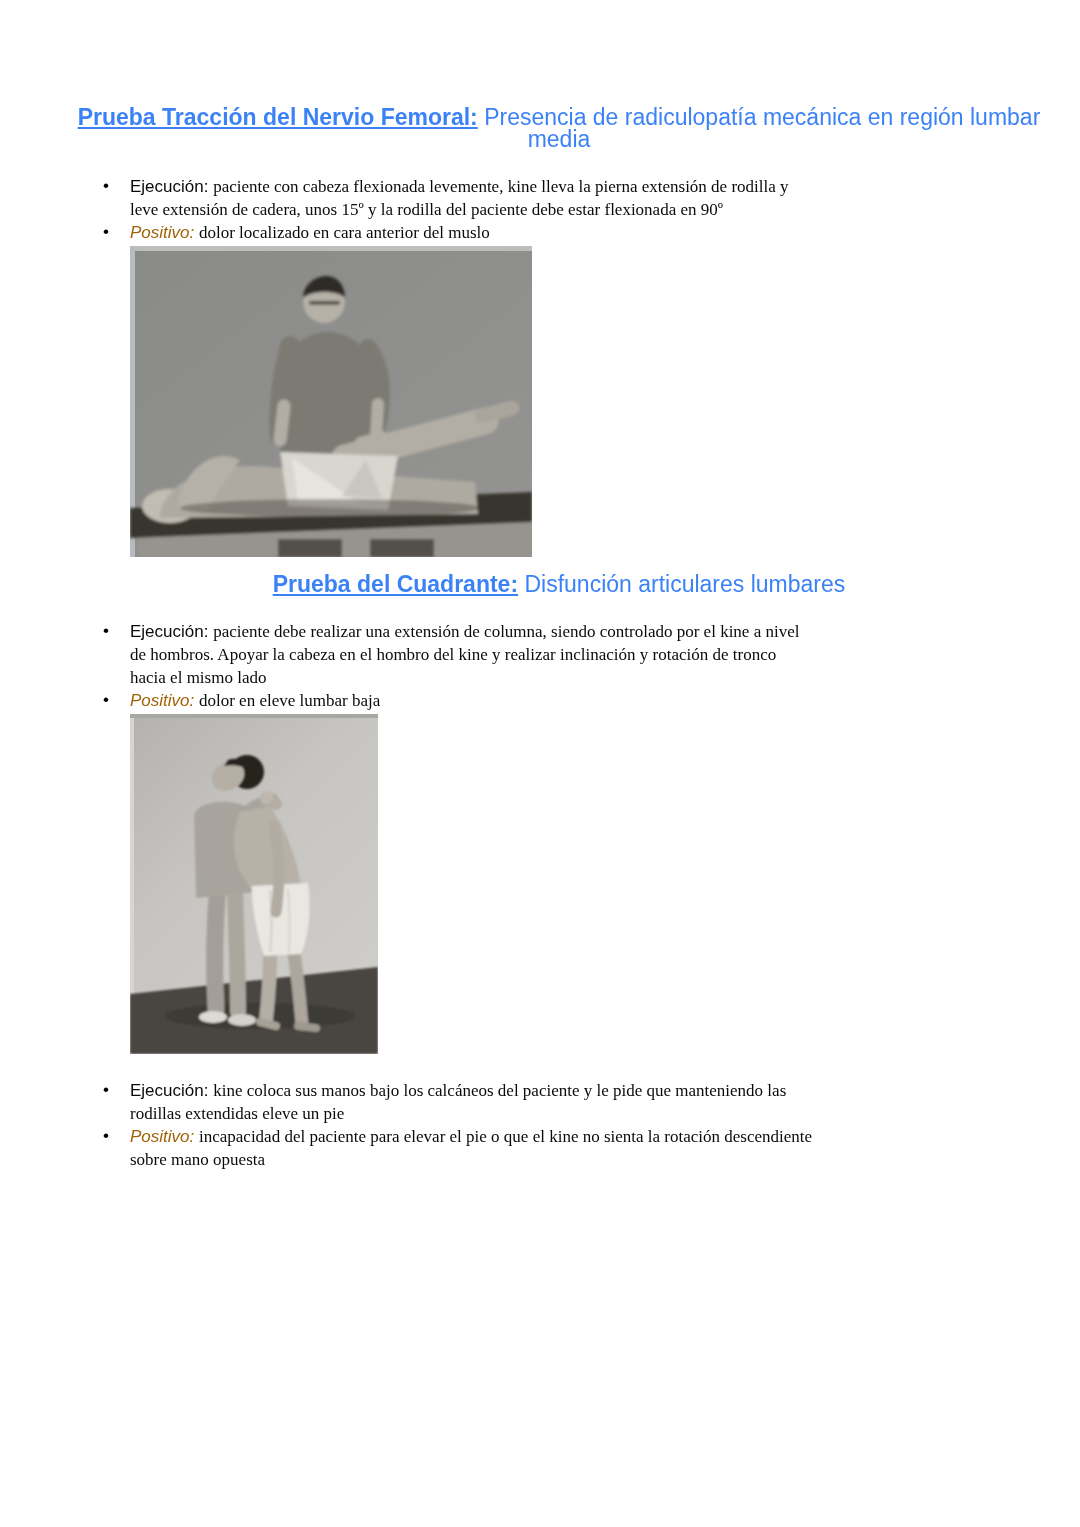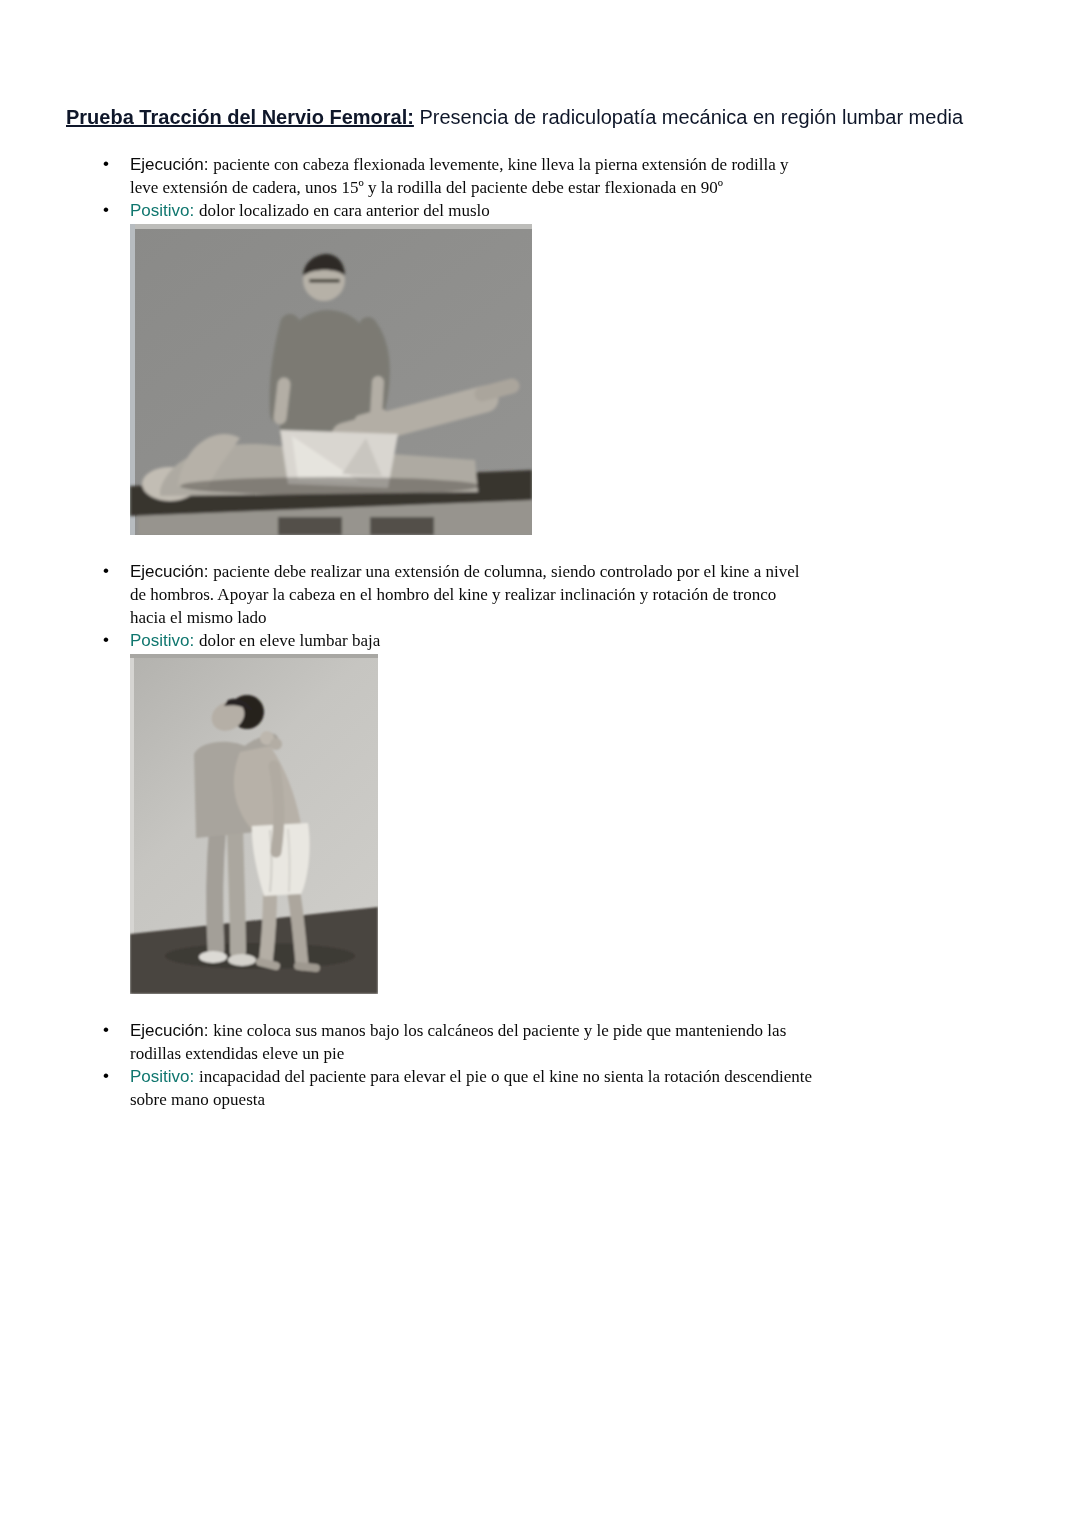--- a/index.html
+++ b/index.html
@@ -10,43 +10,45 @@
     background:#ffffff;
     box-sizing:border-box;
     padding:106px 28px 0 66px;
     overflow:hidden;
     font-family:"Liberation Sans", sans-serif;
     color:#0a0a0a;
   }
   section{margin:0;padding:0;}
   .h{
     margin:0;
-    font-size:20px;
+    font-size:23px;
     line-height:22px;
     font-weight:400;
-    color:#0f172a;
+    color:#3b82f6;
+    text-align:center;
   }
   .ht{
     font-weight:700;
     text-decoration:underline;
   }
   .bullets{margin-top:25px;}
   .bullet{
     position:relative;
     padding-left:64px;
     font-size:17px;
     line-height:23px;
   }
   .dot{
     position:absolute;
     left:37px;top:-1px;
     color:#000;
   }
   .bl.positive{
-    color:#0f766e;
+    color:#a16207;
+    font-style:italic;
   }
   .bt{white-space:pre-line;font-family:Liberation Serif, serif;}
   figure.photo{
     margin:2px 0 0 64px;
     padding:0;
   }
   figure.photo svg{display:block;}
   .sec2{margin-top:16px;}
   .sec3{margin-top:15px;}
   .photo2{margin-top:3px;}
@@ -108,20 +110,21 @@
             <path d="M236,214 L252,252 L212,250 Z" fill="#c9c6c0"></path>
             <path d="M230,196 L252,190" stroke="#b3aea5" stroke-width="10" fill="none" stroke-linecap="round"></path>
           </g>
           <ellipse cx="200" cy="262" rx="150" ry="9" fill="#2f2b26" opacity="0.35"></ellipse>
         </g>
       </svg>
     </figure>
   </section>
 
   <section class="sec2">
+    <h2 class="h"><span class="ht">Prueba del Cuadrante:</span> <span class="hs">Disfunción articulares lumbares</span></h2>
     <div class="bullets">
       <div class="bullet"><span class="dot">•</span><span class="bl plain">Ejecución:</span> <span class="bt">paciente debe realizar una extensión de columna, siendo controlado por el kine a nivel
 de hombros. Apoyar la cabeza en el hombro del kine y realizar inclinación y rotación de tronco
 hacia el mismo lado</span></div>
       <div class="bullet"><span class="dot">•</span><span class="bl positive">Positivo:</span> <span class="bt">dolor en eleve lumbar baja</span></div>
     </div>
 
     <figure class="photo photo2" role="img" aria-label="Fotografía en escala de grises: paciente de pie en extensión de tronco apoya la cabeza en el hombro del kinesiólogo que lo sostiene">
       <svg width="248" height="340" viewBox="0 0 248 340">
         <defs>

